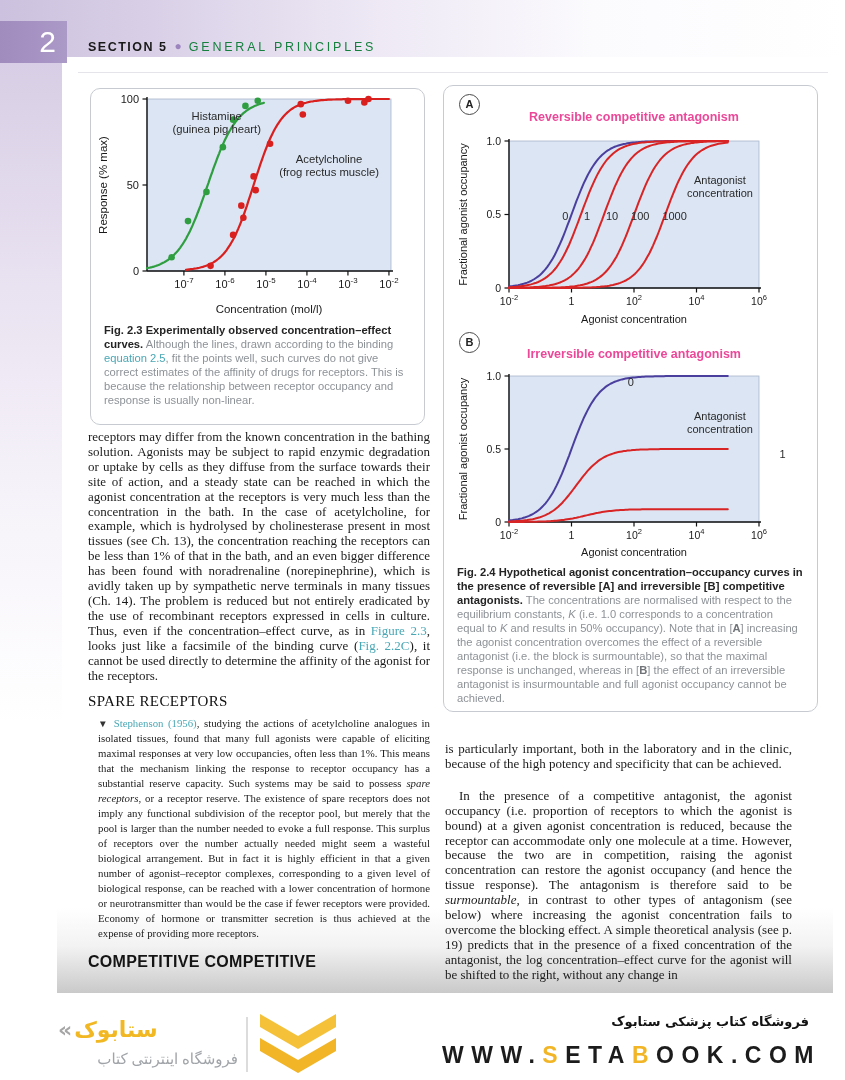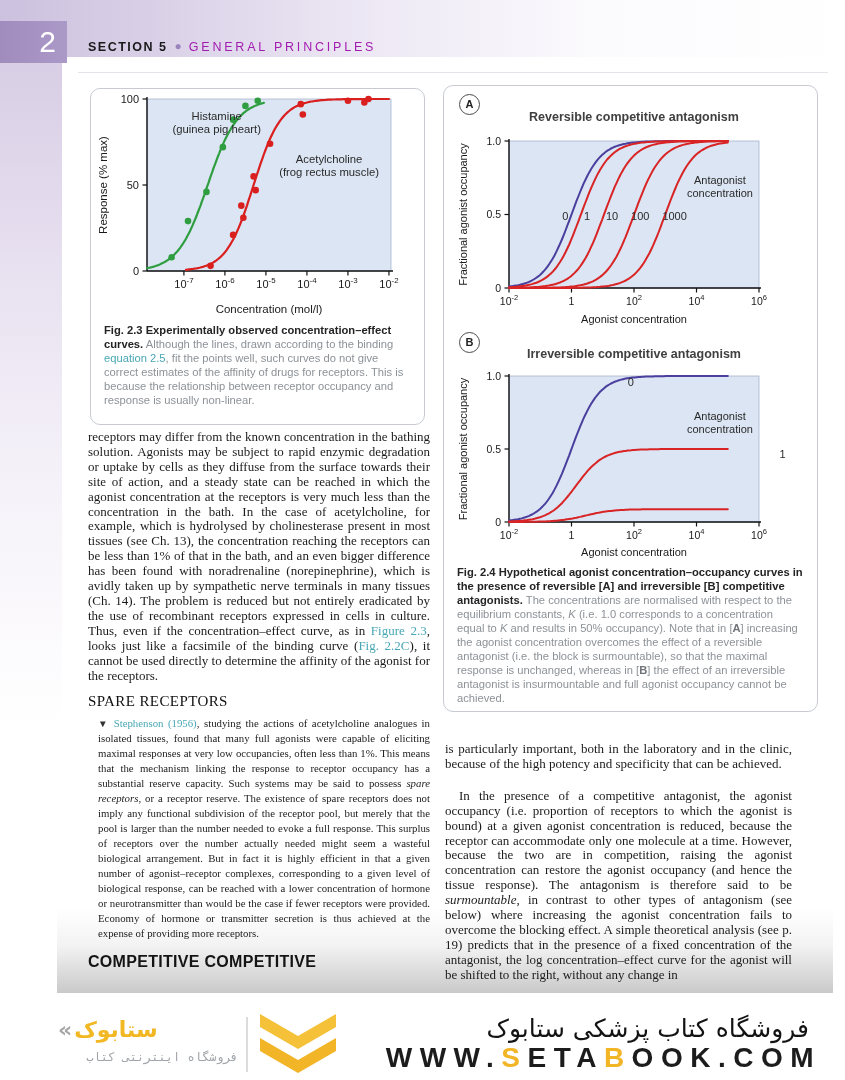--- a/index.html
+++ b/index.html
@@ -11,37 +11,37 @@
   .header-band{position:absolute;left:0;top:0;width:845px;height:57px;
     background:linear-gradient(90deg,#ccc1de 0%,#d9d0e7 18%,#eee9f5 45%,#fbfafd 70%,#ffffff 100%);}
   .page-num-box{position:absolute;left:0;top:21px;width:67px;height:42px;
     background:linear-gradient(90deg,#a08cbd,#ab99c8);color:#fff;font-size:30px;line-height:42px;
     text-align:right;padding-right:11px;box-sizing:border-box;}
   .left-strip{position:absolute;left:0;top:63px;width:62px;height:660px;
     background:linear-gradient(180deg,#d8cee5 0%,#e7e0f0 30%,#f4f0f8 60%,rgba(255,255,255,0) 100%);}
   .section-header{position:absolute;left:88px;top:39px;font-size:12.5px;white-space:nowrap;}
   .section-header .sec{font-weight:bold;color:#191919;letter-spacing:1.5px;}
   .section-header .dot{color:#9c84bf;font-size:12px;margin:0 7px;vertical-align:1px;}
-  .section-header .ttl{color:#a21caf;letter-spacing:2.8px;}
+  .section-header .ttl{color:#15803d;letter-spacing:2.8px;}
   .header-rule{position:absolute;left:78px;top:72px;width:750px;height:1px;background:#e4e4ea;}
 
   
   .figbox{position:absolute;background:#fff;border:1.2px solid #c7cbd1;border-radius:10px;box-sizing:border-box;}
   .fig23{left:90px;top:88px;width:335px;height:337px;}
   .fig24{left:443px;top:85px;width:375px;height:627px;}
   .chart{position:absolute;}
   .chart-fig23{left:4px;top:2px;width:323px;height:236px;}
   .chart-fig24a{left:12px;top:43px;width:350px;height:208px;}
   .chart-fig24b{left:12px;top:278px;width:350px;height:200px;}
   .panel-badge{position:absolute;width:19px;height:19px;border:1.2px solid #4a4a4a;border-radius:50%;
     text-align:center;line-height:19px;font-size:11px;font-weight:bold;color:#222;background:#fff;}
   .badge-a{left:15px;top:8px;}
   .badge-b{left:15px;top:246px;}
   .panel-title{position:absolute;left:40px;width:300px;text-align:center;font-weight:bold;
-    font-size:12.5px;color:#404040;}
+    font-size:12.5px;color:#ec4899;}
   .title-a{top:24px;}
   .title-b{top:261px;}
   .caption{position:absolute;font-size:11.2px;line-height:14px;color:#8d9297;margin:0;text-align:left;}
   .cap23{left:13px;top:234px;width:309px;}
   .cap24{left:13px;top:479px;width:346px;}
 
   
   .rt-b{color:#242424;font-weight:bold;}
   .rt-g{color:#8d9297;}
   .rt-gi{color:#8d9297;font-style:italic;}
@@ -64,26 +64,26 @@
     letter-spacing:0.3px;color:#141414;margin:12px 0 0 0;}
 
   .shadow-band{position:absolute;left:57px;top:908px;width:776px;height:85px;z-index:1;
     background:linear-gradient(180deg,rgba(205,205,205,0) 0%,rgba(205,205,205,0.25) 45%,rgba(188,188,188,0.8) 100%);}
 
   
   .footer-logo{position:absolute;left:58px;top:1012px;width:180px;z-index:3;}
   .logo-row{font-family:"DejaVu Sans",sans-serif;font-weight:bold;font-size:22px;line-height:36px;white-space:nowrap;}
   .logo-guillemet{color:#a6a6a6;margin-right:2px;}
   .logo-brand{color:#f2b824;}
-  .logo-tagline{font-family:Liberation Mono, monospace;font-size:12px;color:#a0a4a8;text-align:right;margin-top:2px;}
+  .logo-tagline{font-family:Liberation Serif, serif;font-size:15px;color:#a0a4a8;text-align:right;margin-top:2px;}
   .logo-divider{position:absolute;left:246px;top:1017px;width:2px;height:55px;background:#dcdcdc;z-index:3;}
   .emblem{position:absolute;left:258px;top:1013px;z-index:3;}
   .store-title{position:absolute;right:36px;top:1014px;font-family:"DejaVu Sans",sans-serif;
-    font-weight:normal;font-size:25px;color:#131313;direction:rtl;z-index:3;}
-  .site-url{position:absolute;right:24px;top:1042px;font-size:28px;font-weight:bold;
+    font-weight:bold;font-size:13px;color:#131313;direction:rtl;z-index:3;}
+  .site-url{position:absolute;right:24px;top:1042px;font-size:23px;font-weight:bold;
     letter-spacing:7.5px;color:#1c1c1c;z-index:3;white-space:nowrap;}
 </style>
 </head>
 <body>
 
 <div class="page">
 
   <div class="header-band"></div>
   <div class="left-strip"></div>
   <div class="page-num-box">2</div>

